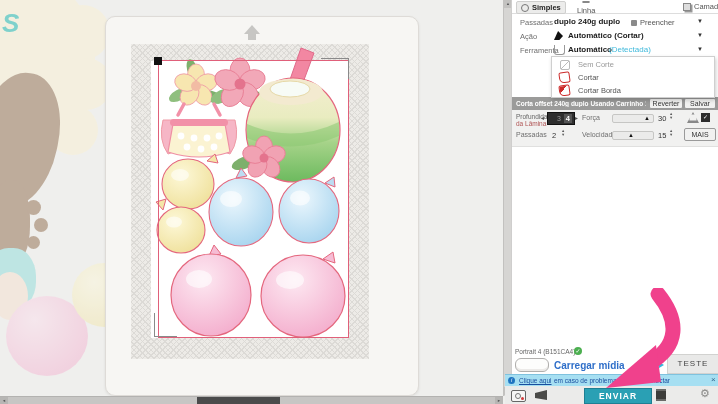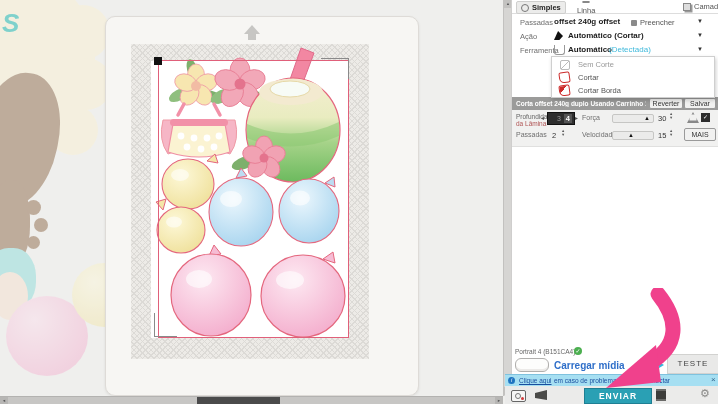--- a/index.html
+++ b/index.html
@@ -215,21 +215,21 @@
         <span class="tab-label">Preencher</span>
       </div>
       <div class="abs" style="left:168px;top:1px;height:11px;display:flex;align-items:center;gap:3px;padding:0 3px;">
         <span style="width:6px;height:6px;border:1px solid #888;background:#ddd;box-shadow:1.5px 1.5px 0 #999;display:inline-block;"></span>
         <span class="tab-label">Camada</span>
       </div>
     </div>
 
     <div class="abs" style="left:0;top:15px;width:207px;height:13px;">
       <span class="abs lbl" style="left:8px;top:3px;">Passadas</span>
-      <span class="abs val" style="left:42px;top:2px;">offset 240g offset</span>
+      <span class="abs val" style="left:42px;top:2px;">duplo 240g duplo</span>
       <span class="abs dd-arrow" style="left:185px;top:3px;">▼</span>
     </div>
 
     <div class="abs" style="left:0;top:29px;width:207px;height:13px;">
       <span class="abs lbl" style="left:8px;top:3px;">Ação</span>
       <span class="abs" style="left:42px;top:2px;width:9px;height:9px;background:#111;clip-path:polygon(0 100%,45% 0,100% 55%,60% 100%);"></span>
       <span class="abs val" style="left:56px;top:2px;">Automático (Cortar)</span>
       <span class="abs dd-arrow" style="left:185px;top:3px;">▼</span>
     </div>
 

